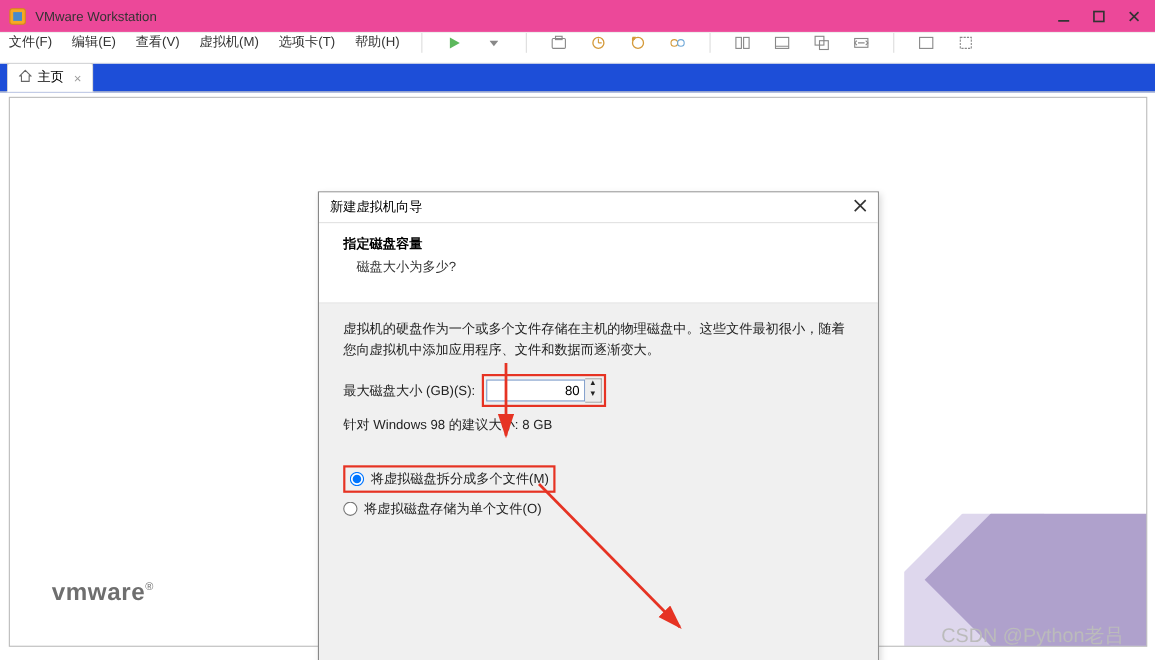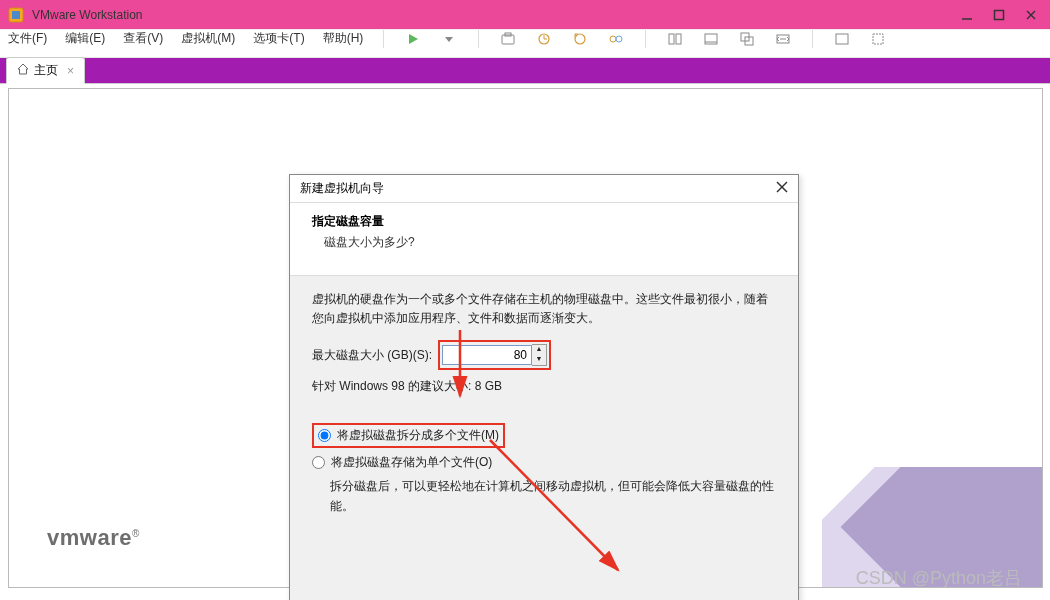--- a/index.html
+++ b/index.html
@@ -10,21 +10,21 @@
   .titlebar .title { flex: 1; font-size: 12px; color: #333; }
   .titlebar .win-btns { display: flex; gap: 18px; padding-right: 4px; }
   .win-btn { width: 14px; height: 14px; display:flex; align-items:center; justify-content:center; cursor:pointer; color:#333; }
 
   .menubar { height: 28px; display: flex; align-items: flex-start; padding: 0 8px; gap: 18px; border-bottom: 1px solid #e5e5e5; font-size: 12px; color: #333; }
   .menubar span { cursor: pointer; }
   .menubar .sep { width:1px; height:18px; background:#ddd; margin:0 2px; }
   .toolbar-icon { width:18px; height:18px; display:flex; align-items:center; justify-content:center; color:#777; }
   .toolbar-icon.play { color:#5cb85c; }
 
-  .tabbar { height: 26px; display:flex; align-items:flex-end; padding:0 6px; background:#a21caf; border-bottom:1px solid #ccc; }
+  .tabbar { height: 26px; display:flex; align-items:flex-end; padding:0 6px; background:#1d4ed8; border-bottom:1px solid #ccc; }
   .tab { display:flex; align-items:center; gap:5px; padding:4px 10px; background:#fff; border:1px solid #ccc; border-bottom:1px solid #fff; border-radius:3px 3px 0 0; font-size:12px; position:relative; top:1px; }
   .tab .home-icon { color:#777; }
 
   .content { position:relative; width:1035px; height:500px; margin:4px 8px; border:1px solid #bbb; background:#fff; }
 
   .dialog { position:absolute; left:280px; top:85px; width:510px; background:#f0f0f0; border:1px solid #888; box-shadow:2px 2px 6px rgba(0,0,0,0.15); }
   .dlg-title { height:28px; display:flex; align-items:center; padding:0 10px; background:#fff; border-bottom:1px solid #ddd; }
   .dlg-title .txt { flex:1; font-size:12px; }
   .dlg-close { cursor:pointer; }
   .dlg-header { padding:10px 22px 24px; background:#fff; border-bottom:1px solid #ddd; }
@@ -215,21 +215,20 @@
       <div class="radio-row">
         <span class="radio-hl">
           <input type="radio" name="store" checked="" style="">
           <span>将虚拟磁盘拆分成多个文件(M)</span>
         </span>
       </div>
       <div class="radio-row">
         <input type="radio" name="store" style="">
         <span>将虚拟磁盘存储为单个文件(O)</span>
       </div>
-      <div class="hint">拆分磁盘后，可以更轻松地在计算机之间移动虚拟机，但可能会降低大容量磁盘的性能。</div>
       <div class="dlg-space"></div>
     </div>
 
     <svg class="arrow-svg" width="510" height="440">
       <defs>
           <marker id="ah" markerWidth="10" markerHeight="10" refX="8" refY="3" orient="auto">
             <path d="M0,0 L9,3 L0,6 Z" fill="#e63323"></path>
           </marker>
         </defs>
       <line x1="170" y1="155" x2="170" y2="221" stroke="#e63323" stroke-width="2.5" marker-end="url(#ah)"></line>

